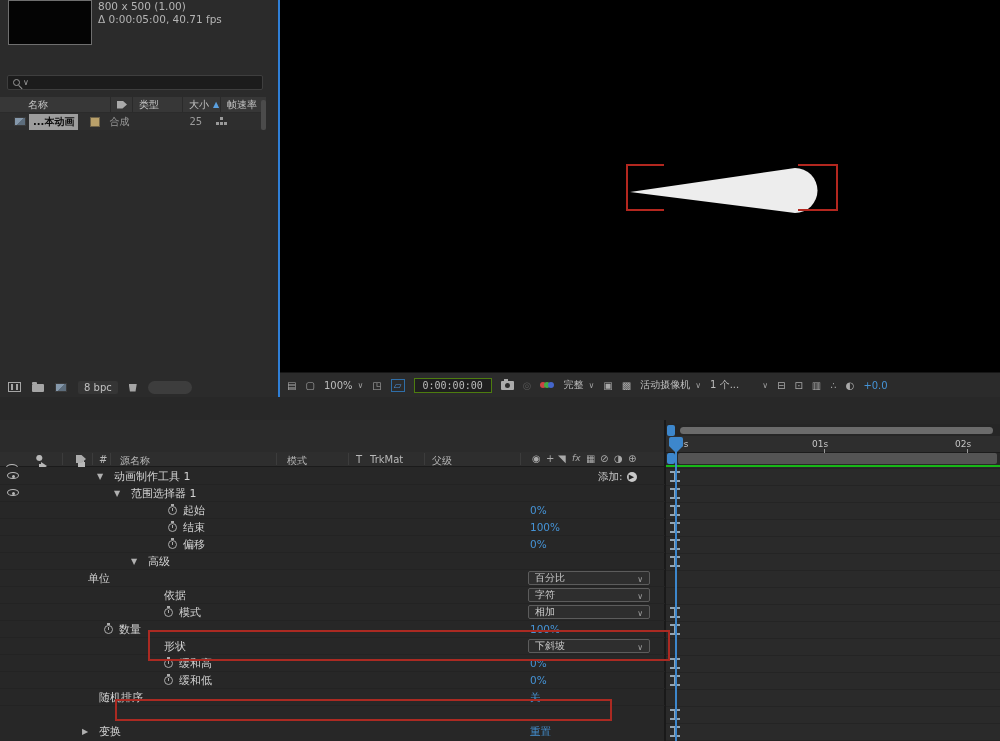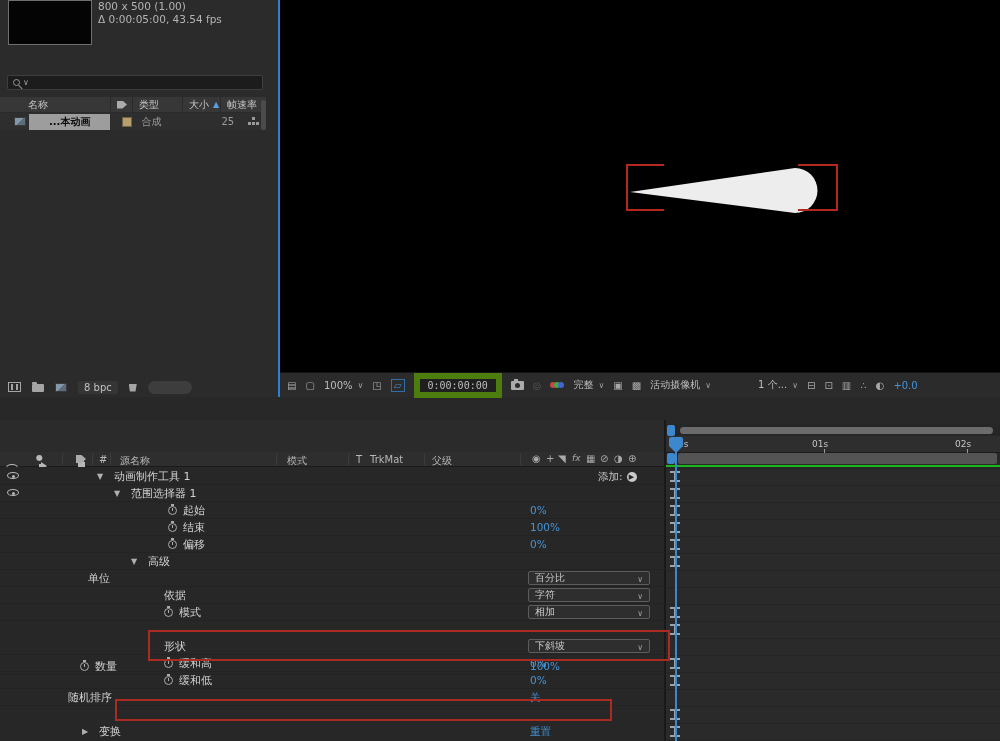--- a/index.html
+++ b/index.html
@@ -15,21 +15,21 @@
 
   
   .project { left:0; top:0; width:278px; height:397px; background:#2b2b2b; }
   .thumb { left:8px; top:0; width:84px; height:45px; background:#040404; border:1px solid #6f6f6f; }
   .proj-info { left:98px; top:0px; font-size:10.5px; line-height:13px; color:#b4b4b4; }
   .search-box { background:#1c1c1c; border:1px solid #3e3e3e; border-radius:2px; display:flex; align-items:center; padding:0 5px; gap:3px; }
   .proj-search { left:7px; top:75px; width:256px; height:15px; }
   .tbl-head { left:0; top:97px; width:266px; height:15px; background:#373737; display:flex; align-items:center; font-size:10px; color:#c3c3c3; }
   .tbl-head .cell { border-left:1px solid #2a2a2a; height:100%; display:flex; align-items:center; padding-left:6px; gap:4px; }
   .tbl-row { left:0; top:113px; width:266px; height:17px; background:#2e2e2e; display:flex; align-items:center; font-size:10px; color:#9b9b9b; }
-  .name-cell { background:#9d9d9d; color:#0c0c0c; font-weight:bold; padding:1px 20px; margin-left:3px; }
+  .name-cell { background:#9d9d9d; color:#0c0c0c; font-weight:bold; padding:1px 4px; margin-left:3px; }
   .swatch { width:10px; height:10px; background:#b9a06a; border:1px solid #6e6248; display:inline-block; }
   .scroll-thumb { left:261px; top:100px; width:5px; height:30px; background:#4b4b4b; border-radius:2px; }
   .proj-footer { left:0; top:377px; width:278px; height:20px; background:#2b2b2b; display:flex; align-items:center; gap:11px; padding-left:8px; }
   .pill { width:44px; height:13px; background:#3d3d3d; border-radius:7px; }
   .bpc { font-size:10px; color:#c0c0c0; background:#353535; padding:1px 6px; border-radius:2px; }
 
   
   .i-eye { position:relative; display:inline-block; width:12px; height:7px; border:1px solid #b8b8b8; border-radius:50%; }
   .i-eye::after { content:""; position:absolute; left:4px; top:1.5px; width:3px; height:3px; background:#b8b8b8; border-radius:50%; }
   .i-speaker { position:relative; display:inline-block; width:9px; height:9px; }
@@ -58,21 +58,21 @@
   .i-flow { display:inline-block; width:11px; height:9px; position:relative; }
   .i-flow::before { content:""; position:absolute; left:4px; top:0; width:3px; height:3px; background:#9a9a9a; }
   .i-flow::after { content:""; position:absolute; left:0; top:5px; width:3px; height:3px; background:#9a9a9a; box-shadow:8px 0 #9a9a9a, 4px 0 #9a9a9a; }
   .glyph { font-size:10px; color:#a9a9a9; }
 
   
   .viewer { left:280px; top:0; width:720px; height:372px; background:#000; }
   .viewer-border { left:278px; top:0; width:2px; height:397px; background:#2f7fd6; }
   .viewer-bar { left:280px; top:372px; width:720px; height:25px; background:#2b2b2b; border-top:1px solid #161616;
                 display:flex; align-items:center; gap:9px; padding:0 7px; font-size:10px; color:#bdbdbd; }
-  .tc-box { background:#1f1f1f; border:6px solid #4d7c0f; padding:1px 8px; font-family:"DejaVu Sans Mono",monospace; font-size:10px; color:#bdbdbd; }
+  .tc-box { background:#1f1f1f; border:1px solid #4d7c0f; padding:1px 8px; font-family:"DejaVu Sans Mono",monospace; font-size:10px; color:#bdbdbd; }
 
   
   .tl-tabbar { left:0; top:398px; width:1000px; height:22px; background:#1f1f1f; }
   .tl-top { left:0; top:420px; width:665px; height:32px; background:#2b2b2b; }
   .tl-colhead { left:0; top:452px; width:665px; height:15px; background:#2e2e2e; border-bottom:1px solid #1b1b1b; }
   .colhead-div { position:absolute; top:1px; width:1px; height:12px; background:#3c3c3c; }
 
   .rows-bg { left:0; top:467px; width:665px; height:274px; background:#272727; }
   .track-rows { left:666px; top:468px; width:334px; height:273px;
      background:repeating-linear-gradient(to bottom,#242424 0 1px,#2a2a2a 1px 17px); }
@@ -113,21 +113,21 @@
 </style>
 </head>
 <body>
 
 <div class="screen">
 
   <div class="abs project">
     <div class="abs thumb"></div>
     <div class="abs proj-info">
       <div>800 x 500 (1.00)</div>
-      <div>Δ 0:00:05:00, 43.54 fps</div>
+      <div>Δ 0:00:05:00, 40.71 fps</div>
     </div>
     <div class="abs search-box proj-search">
       <span class="i-search"></span>
       <span class="chev">∨</span>
     </div>
     <div class="abs tbl-head">
       <div class="cell" style="width:110px;border-left:none;padding-left:28px;">
         <span>名称</span>
       </div>
       <div class="cell" style="width:22px;">
@@ -193,21 +193,21 @@
     <span style="display:flex;gap:5px;align-items:center;">
       <span>完整</span>
         <span class="chev">∨</span>
     </span>
     <span class="glyph">▣</span>
     <span class="glyph">▩</span>
     <span style="display:flex;gap:5px;align-items:center;">
       <span>活动摄像机</span>
         <span class="chev">∨</span>
     </span>
-    <span style="display:flex;gap:5px;align-items:center;margin-left:38px;">
+    <span style="display:flex;gap:23px;align-items:center;">
       <span>1 个...</span>
         <span class="chev">∨</span>
     </span>
     <span class="glyph">⊟</span>
     <span class="glyph">⊡</span>
     <span class="glyph">▥</span>
     <span class="glyph">∴</span>
     <span class="glyph">◐</span>
     <span class="blue">+0.0</span>
   </div>
@@ -321,21 +321,21 @@
     </span>
   </div>
   <div class="prop-row" style="top:604px;padding-left:164px;">
     <span class="i-watch"></span>
     <span class="plabel">模式</span>
     <span class="dd">
       <span>相加</span>
       <span class="chev">∨</span>
     </span>
   </div>
-  <div class="prop-row" style="top:658px;padding-left:80px;">
+  <div class="prop-row" style="top:621px;padding-left:104px;">
     <span class="i-watch"></span>
     <span class="plabel">数量</span>
     <span class="pvalue">100%</span>
   </div>
   <div class="prop-row" style="top:638px;padding-left:164px;">
     <span class="plabel">形状</span>
     <span class="dd">
       <span>下斜坡</span>
       <span class="chev">∨</span>
     </span>
@@ -343,21 +343,21 @@
   <div class="prop-row" style="top:655px;padding-left:164px;">
     <span class="i-watch"></span>
     <span class="plabel">缓和高</span>
     <span class="pvalue">0%</span>
   </div>
   <div class="prop-row" style="top:672px;padding-left:164px;">
     <span class="i-watch"></span>
     <span class="plabel">缓和低</span>
     <span class="pvalue">0%</span>
   </div>
-  <div class="prop-row" style="top:689px;padding-left:68px;">
+  <div class="prop-row" style="top:689px;padding-left:99px;">
     <span class="plabel">随机排序</span>
     <span class="pvalue">关</span>
   </div>
   <div class="prop-row" style="top:723px;padding-left:82px;border-bottom:none;">
     <span class="tri">▶</span>
     <span class="plabel">变换</span>
     <span class="pvalue">重置</span>
   </div>
 
   <div class="beam" style="top:471px;"></div>

